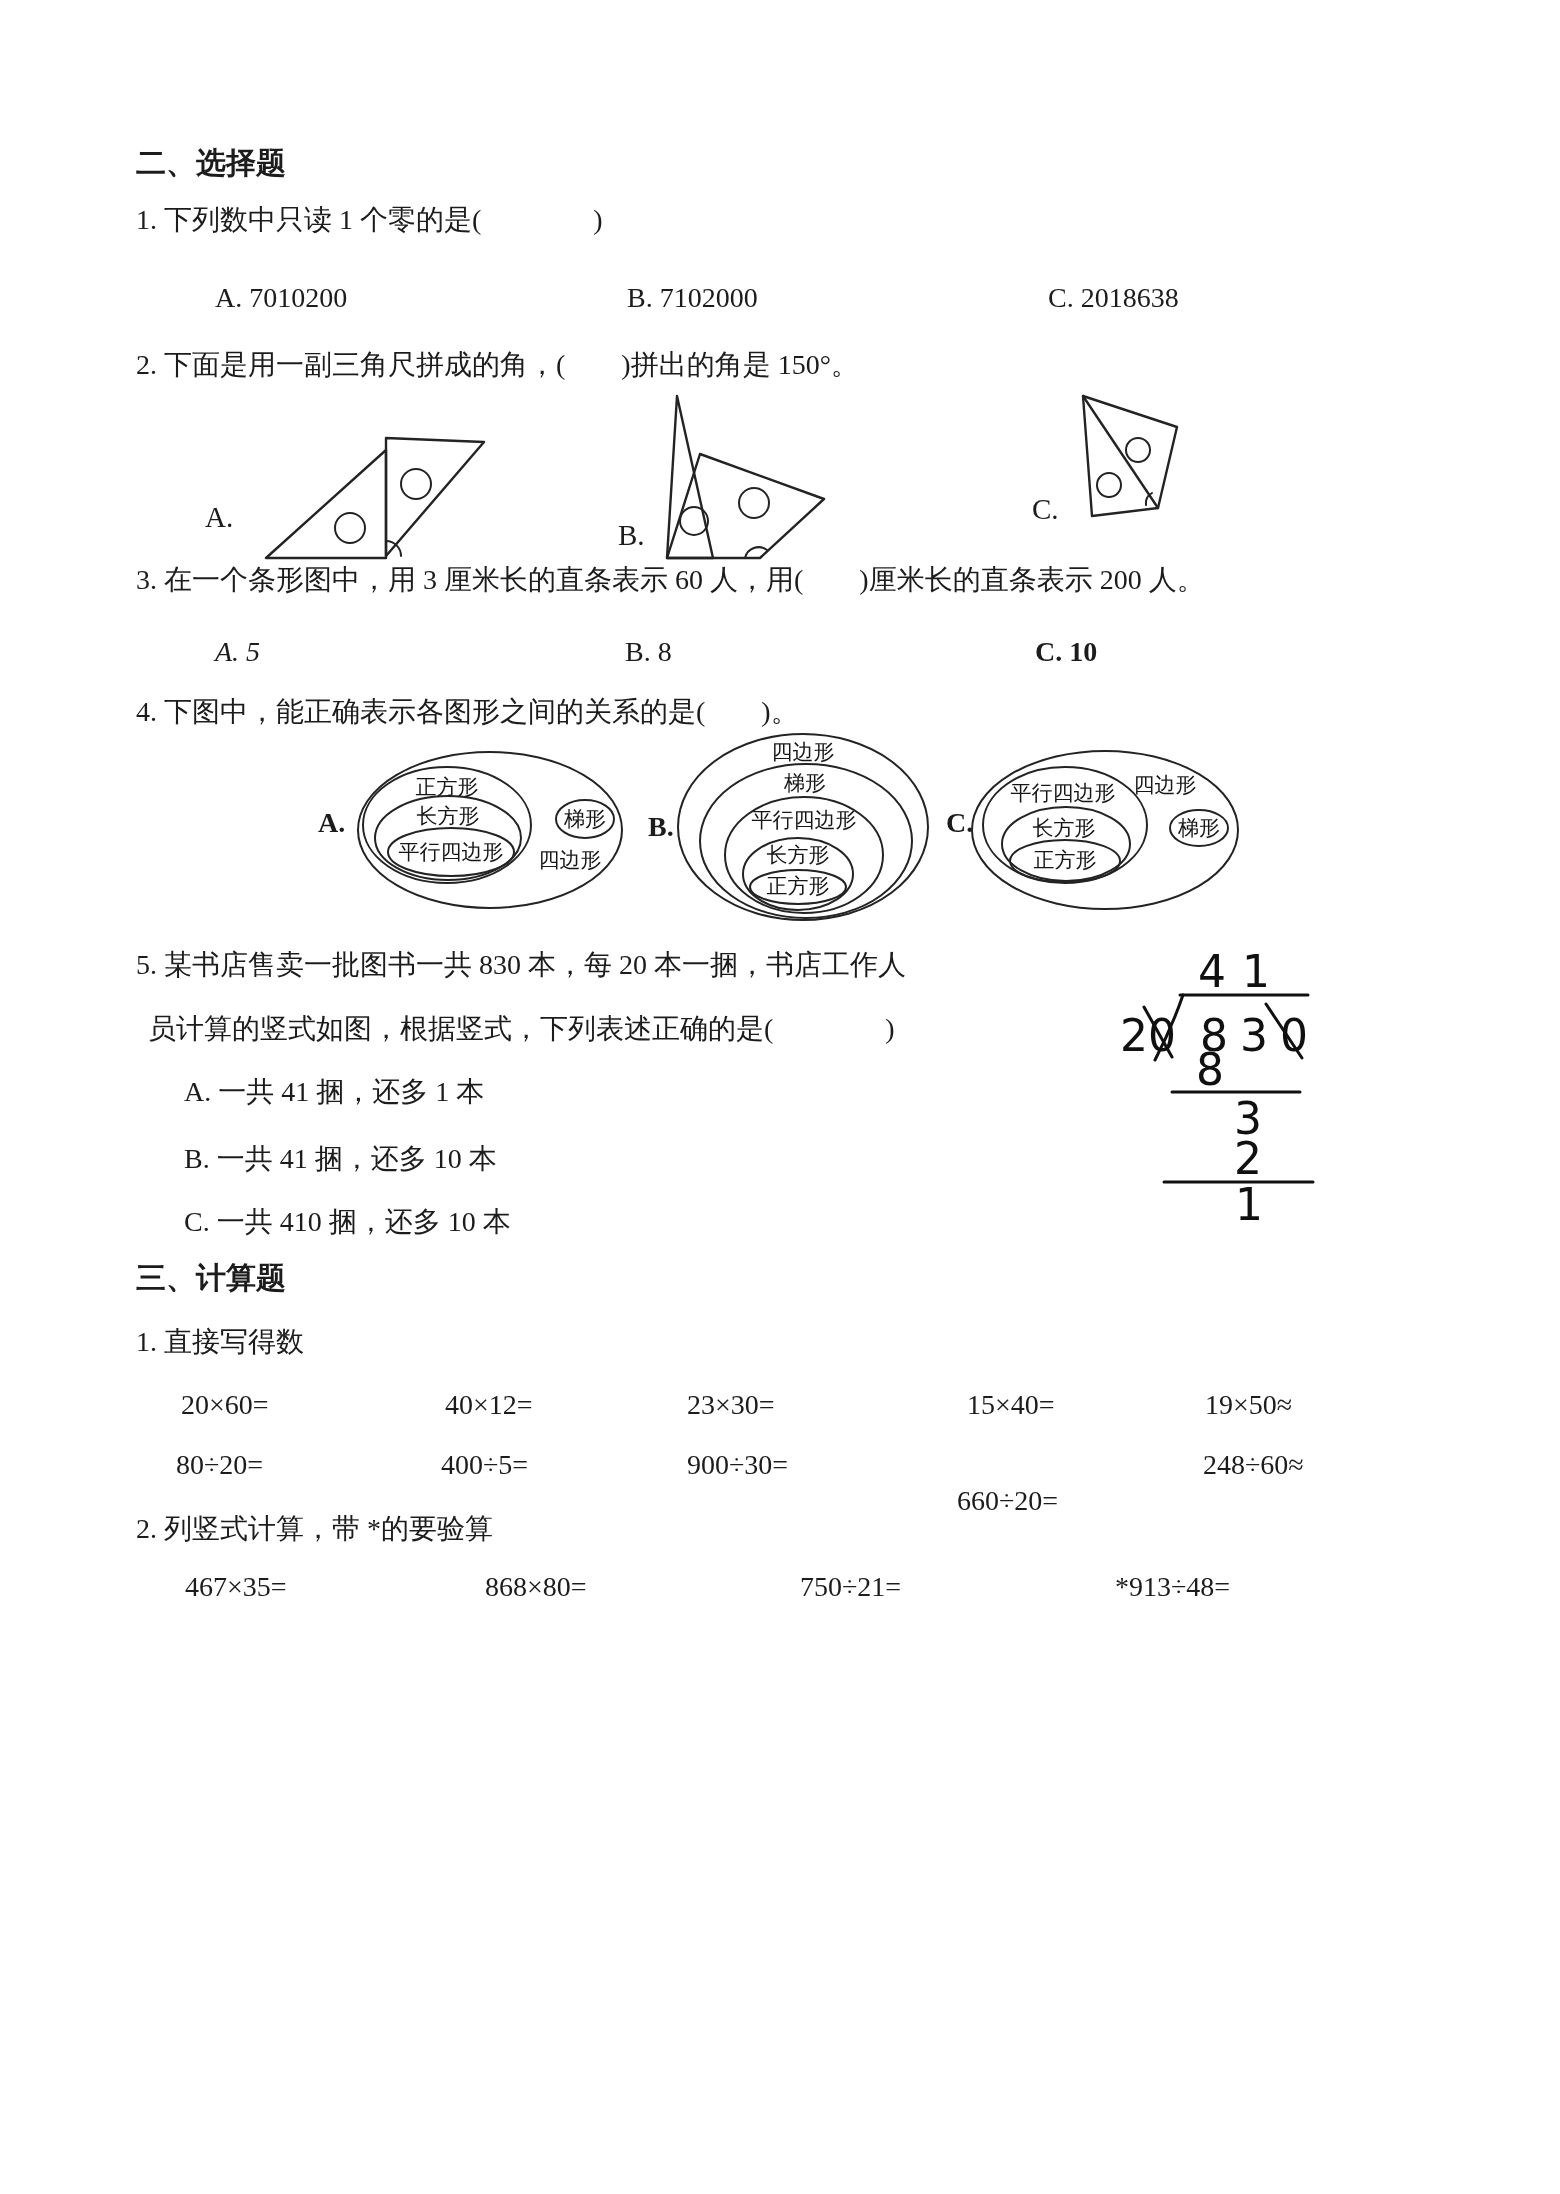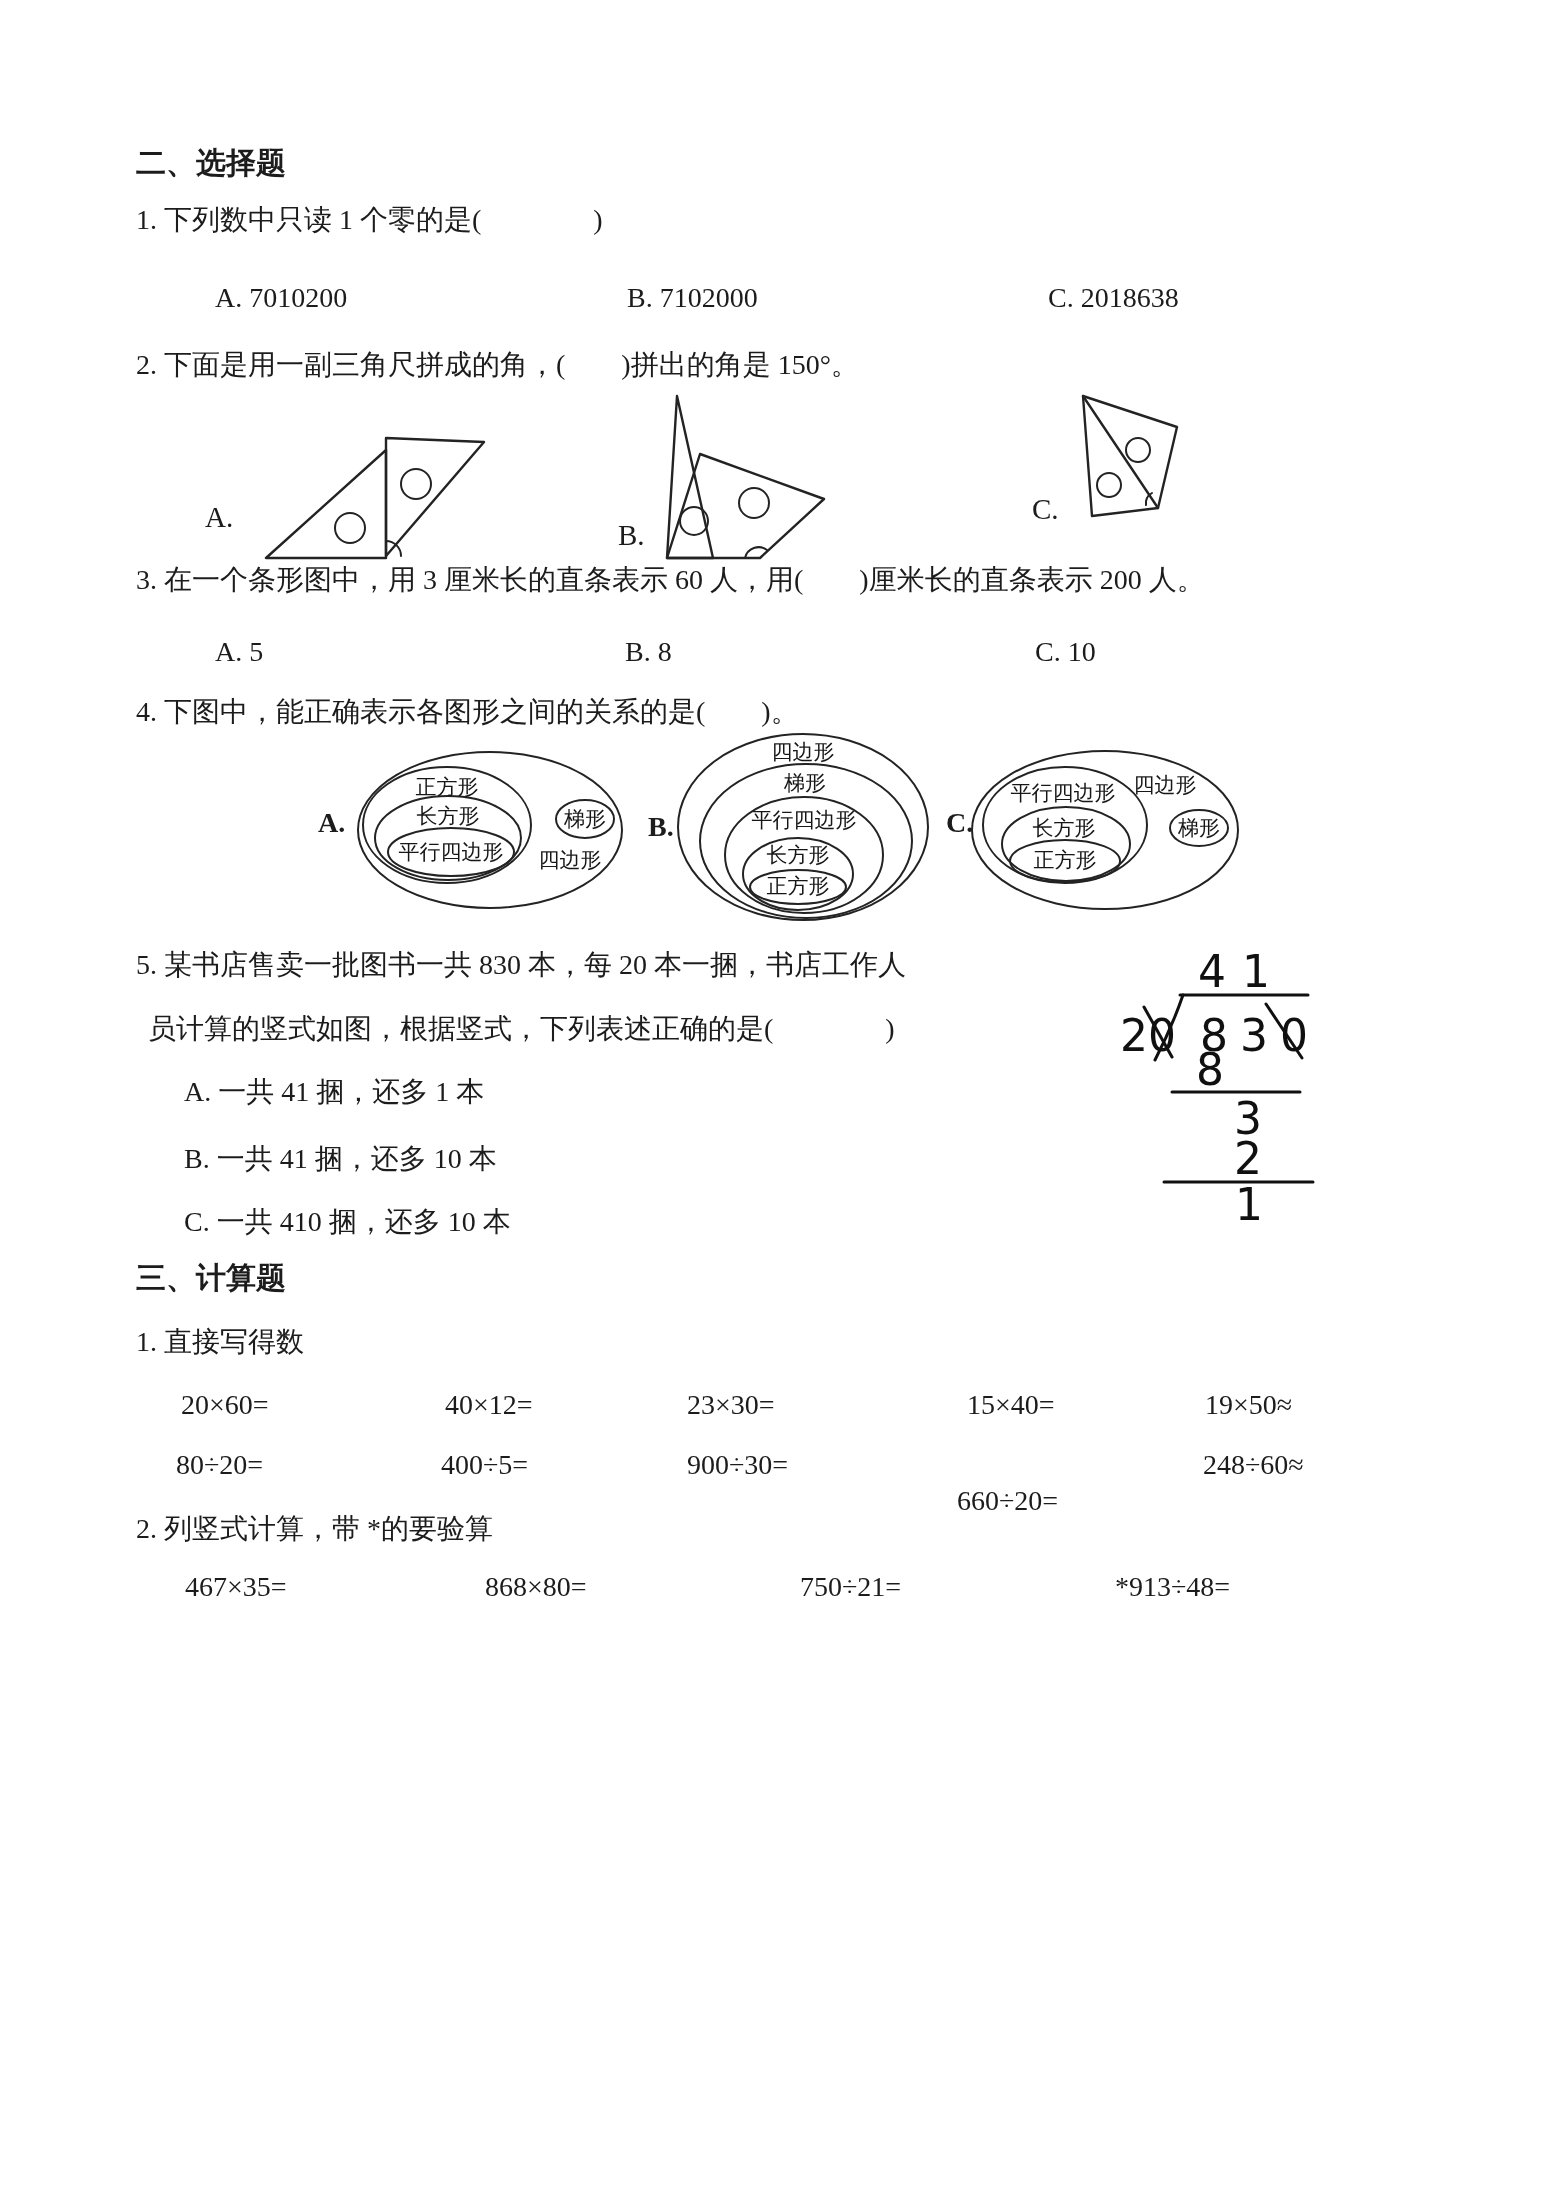--- a/index.html
+++ b/index.html
@@ -55,23 +55,23 @@
   <div class="t figlbl" style="left:1032px;top:492px;">C.</div>
   <svg style="left:1058px;top:388px;" width="150" height="145" viewBox="0 0 150 145">
     <polygon class="shape" points="25,8 119,39 100,120 34,128"></polygon>
     <line class="shape" x1="25" y1="8" x2="100" y2="120"></line>
     <circle class="shape thin" cx="80" cy="62" r="12"></circle>
     <circle class="shape thin" cx="51" cy="97" r="12"></circle>
     <path class="shape thin" d="M 88,117 A 12,12 0 0 1 94,105"></path>
   </svg>
 
   <div class="t" style="left:136px;top:563px;">3. 在一个条形图中，用 3 厘米长的直条表示 60 人，用(　　)厘米长的直条表示 200 人。</div>
-  <div class="t" style="left:215px;top:635px;">A. 5</div>
+  <div class="t" style="left:215px;top:635px;font-style:italic;">A. 5</div>
   <div class="t" style="left:625px;top:635px;">B. 8</div>
-  <div class="t" style="left:1035px;top:635px;">C. 10</div>
+  <div class="t" style="left:1035px;top:635px;font-weight:bold;">C. 10</div>
 
   <div class="t" style="left:136px;top:695px;">4. 下图中，能正确表示各图形之间的关系的是(　　)。</div>
 
   <div class="t vlbl" style="left:318px;top:806px;">A.</div>
   <svg style="left:350px;top:745px;" width="280" height="170" viewBox="0 0 280 170">
     <ellipse class="shape thin" cx="140" cy="85" rx="132" ry="78"></ellipse>
     <ellipse class="shape thin" cx="97" cy="80" rx="84" ry="58"></ellipse>
     <ellipse class="shape thin" cx="98" cy="93" rx="73" ry="42"></ellipse>
     <ellipse class="shape thin" cx="101" cy="107" rx="63" ry="24"></ellipse>
     <ellipse class="shape thin" cx="235" cy="74" rx="29" ry="19"></ellipse>

